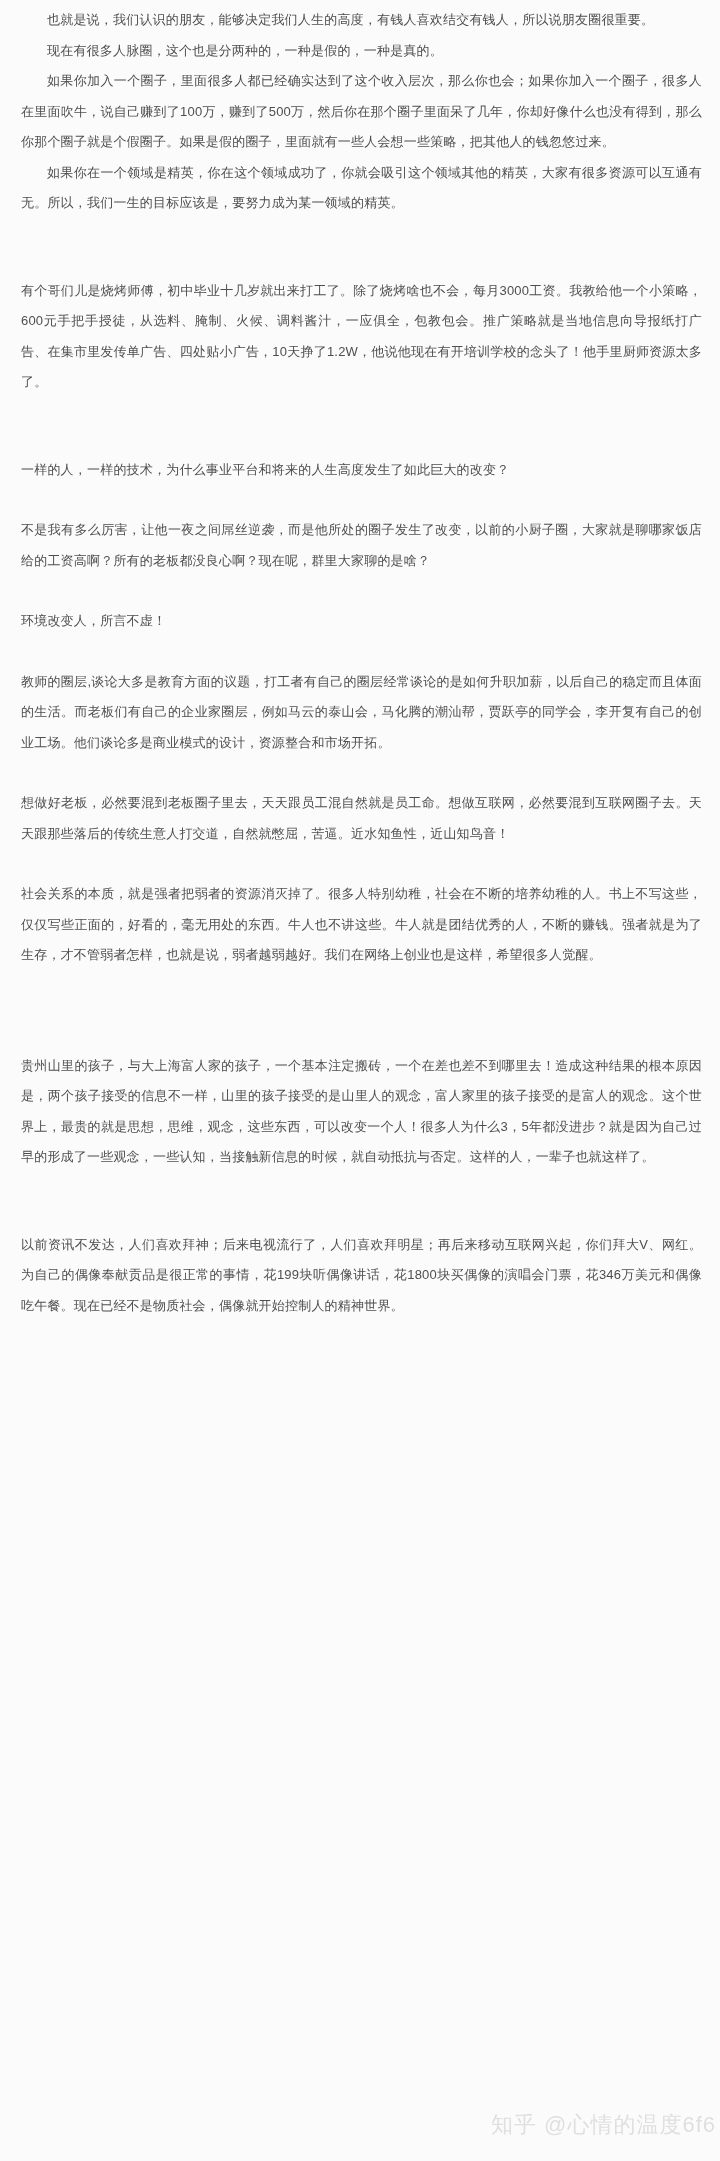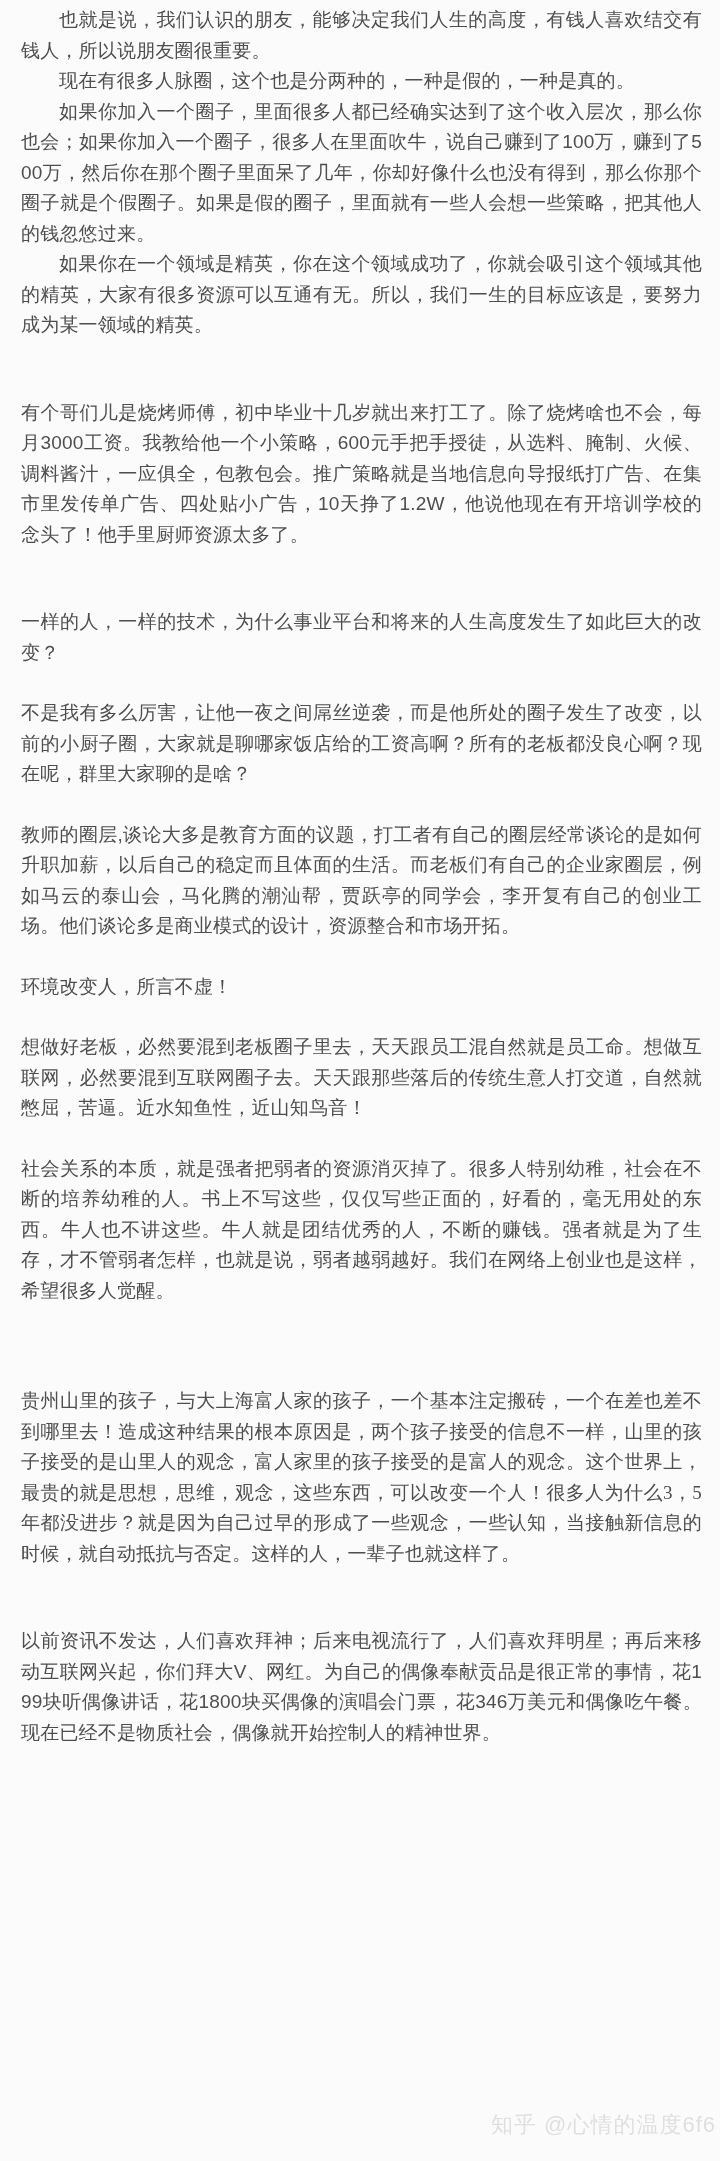--- a/index.html
+++ b/index.html
@@ -16,32 +16,32 @@
   }
   .article {
     position: absolute;
     top: 5px;
     left: 21px;
     width: 681px;
     color: #4e4e4e;
   }
   .article p {
     margin: 0;
-    font-size: 19px;
+    font-size: 13px;
     line-height: 30.5px;
     letter-spacing: 0.2px;
     text-align: justify;
     word-break: break-all;
   }
   .article p.indent {
     text-indent: 2em;
   }
   .gap-1 { margin-top: 30px !important; }
   .gap-2 { margin-top: 57px !important; }
-  .gap-3 { margin-top: 80px !important; font-family: Liberation Serif, serif; }
+  .gap-3 { margin-top: 80px !important; }
   .watermark {
     position: absolute;
     right: 4px;
     top: 2110px;
     font-size: 22px;
     letter-spacing: 1px;
     color: #dfdfdf;
     white-space: nowrap;
   }
 </style>
@@ -49,21 +49,21 @@
 <body style="background: rgb(251, 251, 251);">
 
 <div class="article" style="color: rgb(78, 78, 78);">
     <p class="indent">也就是说，我们认识的朋友，能够决定我们人生的高度，有钱人喜欢结交有钱人，所以说朋友圈很重要。</p>
     <p class="indent">现在有很多人脉圈，这个也是分两种的，一种是假的，一种是真的。</p>
     <p class="indent">如果你加入一个圈子，里面很多人都已经确实达到了这个收入层次，那么你也会；如果你加入一个圈子，很多人在里面吹牛，说自己赚到了100万，赚到了500万，然后你在那个圈子里面呆了几年，你却好像什么也没有得到，那么你那个圈子就是个假圈子。如果是假的圈子，里面就有一些人会想一些策略，把其他人的钱忽悠过来。</p>
     <p class="indent">如果你在一个领域是精英，你在这个领域成功了，你就会吸引这个领域其他的精英，大家有很多资源可以互通有无。所以，我们一生的目标应该是，要努力成为某一领域的精英。</p>
     <p class="gap-2">有个哥们儿是烧烤师傅，初中毕业十几岁就出来打工了。除了烧烤啥也不会，每月3000工资。我教给他一个小策略，600元手把手授徒，从选料、腌制、火候、调料酱汁，一应俱全，包教包会。推广策略就是当地信息向导报纸打广告、在集市里发传单广告、四处贴小广告，10天挣了1.2W，他说他现在有开培训学校的念头了！他手里厨师资源太多了。</p>
     <p class="gap-2">一样的人，一样的技术，为什么事业平台和将来的人生高度发生了如此巨大的改变？</p>
     <p class="gap-1">不是我有多么厉害，让他一夜之间屌丝逆袭，而是他所处的圈子发生了改变，以前的小厨子圈，大家就是聊哪家饭店给的工资高啊？所有的老板都没良心啊？现在呢，群里大家聊的是啥？</p>
+    <p class="gap-1">环境改变人，所言不虚！</p>
     <p class="gap-1">教师的圈层,谈论大多是教育方面的议题，打工者有自己的圈层经常谈论的是如何升职加薪，以后自己的稳定而且体面的生活。而老板们有自己的企业家圈层，例如马云的泰山会，马化腾的潮汕帮，贾跃亭的同学会，李开复有自己的创业工场。他们谈论多是商业模式的设计，资源整合和市场开拓。</p>
-    <p class="gap-1">环境改变人，所言不虚！</p>
     <p class="gap-1">想做好老板，必然要混到老板圈子里去，天天跟员工混自然就是员工命。想做互联网，必然要混到互联网圈子去。天天跟那些落后的传统生意人打交道，自然就憋屈，苦逼。近水知鱼性，近山知鸟音！</p>
     <p class="gap-1">社会关系的本质，就是强者把弱者的资源消灭掉了。很多人特别幼稚，社会在不断的培养幼稚的人。书上不写这些，仅仅写些正面的，好看的，毫无用处的东西。牛人也不讲这些。牛人就是团结优秀的人，不断的赚钱。强者就是为了生存，才不管弱者怎样，也就是说，弱者越弱越好。我们在网络上创业也是这样，希望很多人觉醒。</p>
     <p class="gap-3">贵州山里的孩子，与大上海富人家的孩子，一个基本注定搬砖，一个在差也差不到哪里去！造成这种结果的根本原因是，两个孩子接受的信息不一样，山里的孩子接受的是山里人的观念，富人家里的孩子接受的是富人的观念。这个世界上，最贵的就是思想，思维，观念，这些东西，可以改变一个人！很多人为什么3，5年都没进步？就是因为自己过早的形成了一些观念，一些认知，当接触新信息的时候，就自动抵抗与否定。这样的人，一辈子也就这样了。</p>
     <p class="gap-2">以前资讯不发达，人们喜欢拜神；后来电视流行了，人们喜欢拜明星；再后来移动互联网兴起，你们拜大V、网红。为自己的偶像奉献贡品是很正常的事情，花199块听偶像讲话，花1800块买偶像的演唱会门票，花346万美元和偶像吃午餐。现在已经不是物质社会，偶像就开始控制人的精神世界。</p>
   </div>
 
 <div class="watermark" style="color: rgb(223, 223, 223);">知乎 @心情的温度6f6</div>
 
 </body></html>

